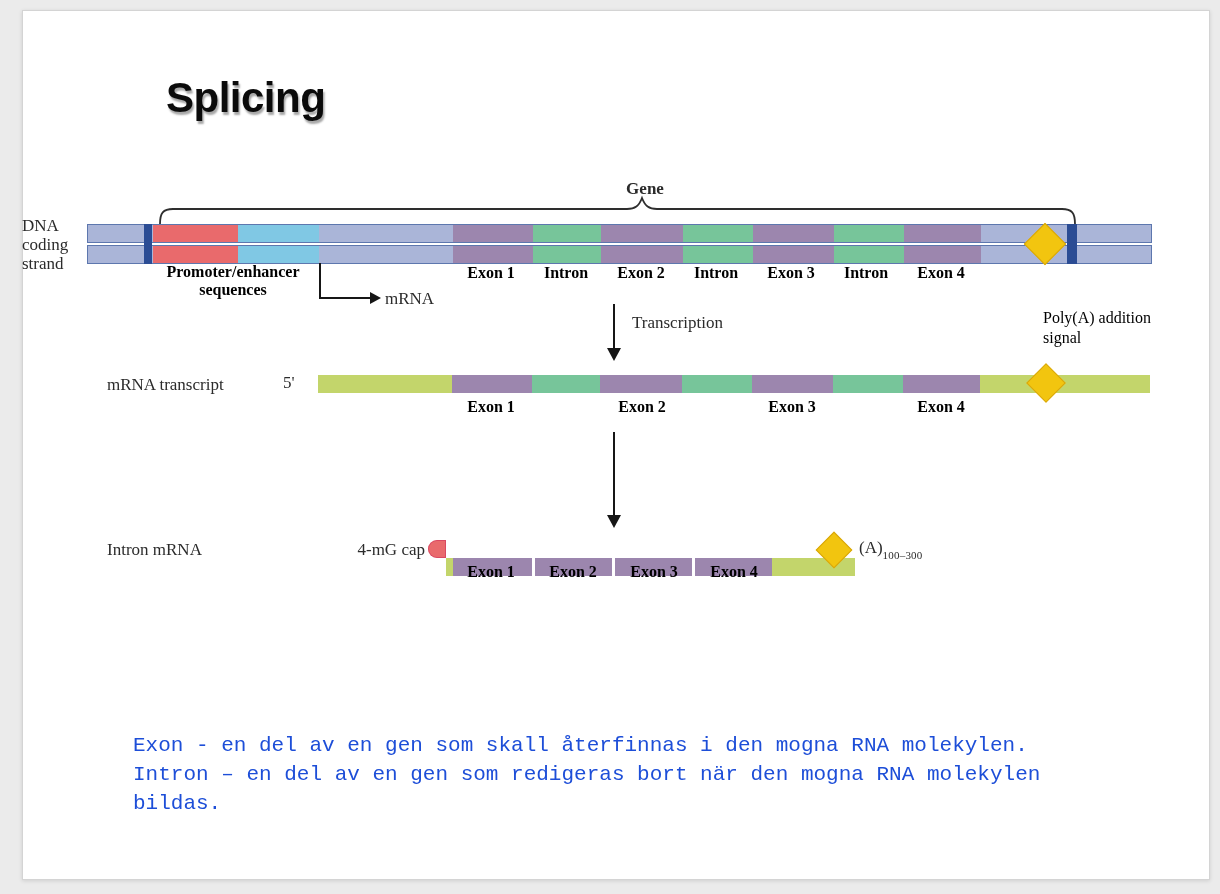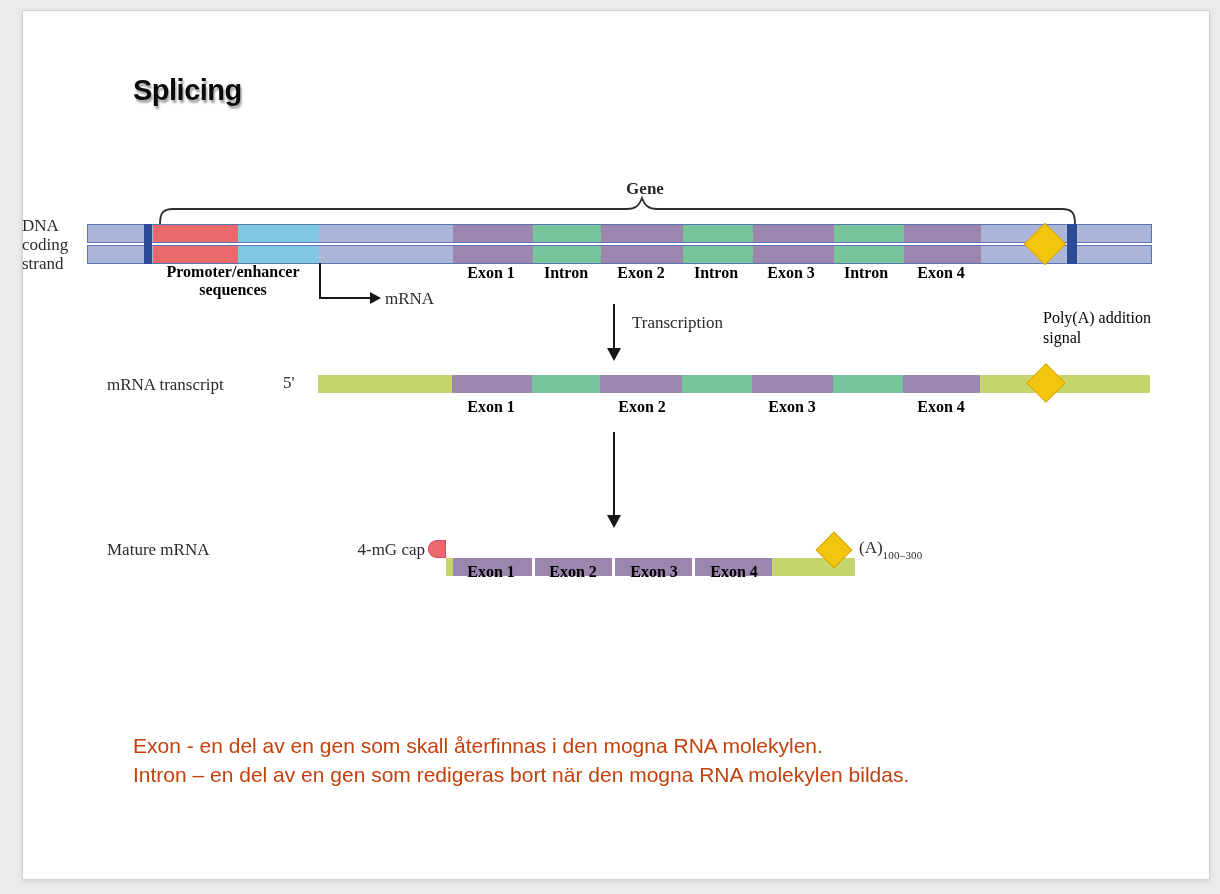--- a/index.html
+++ b/index.html
@@ -1,42 +1,42 @@
 <!DOCTYPE html>
 <html style="--c-periwinkle: #aab5d8; --c-navy: #2b4c94; --c-red: #e96a6c; --c-skyblue: #80c8e4; --c-exon: #9c86ae; --c-intron: #77c59a; --c-utr: #c3d56b; --c-gold: #f2c50f;"><head>
 <meta charset="utf-8">
 <style>
   html,body{margin:0;padding:0;background:#ebebeb;width:1220px;height:894px;overflow:hidden;}
   #canvas{position:relative;width:1220px;height:894px;background:#ebebeb;
           font-family:"Liberation Serif","DejaVu Serif",serif;color:#262626;}
   #slide{position:absolute;left:22px;top:10px;width:1186px;height:868px;background:#ffffff;
          border:1px solid #d4d4d4;box-shadow:0 1px 4px rgba(0,0,0,.12);}
   .abs{position:absolute;}
-  .title{font-family:"Liberation Sans","DejaVu Sans",sans-serif;font-weight:700;font-size:29px;
-         color:#0b0b0b;text-shadow:1.5px 2.5px 2px rgba(0,0,0,.35);letter-spacing:-.5px;}
+  .title{font-family:"Liberation Sans","DejaVu Sans",sans-serif;font-weight:700;font-size:42px;
+         color:#0b0b0b;text-shadow:1.5px 2.5px 2px rgba(0,0,0,.35);letter-spacing:-.5px;margin-left:33px;}
   .figtext{font-size:16px;line-height:18px;color:#000000;}
   .figtext17{font-size:17px;color:#2b2b2b;}
   .center{text-align:center;font-weight:bold;}
   .right{text-align:right;}
   .ml{white-space:pre-line;}
   .copyright{font-family:"Liberation Sans","DejaVu Sans",sans-serif;font-weight:700;font-size:17px;color:#101010;}
   .bar{position:relative;overflow:hidden;}
   .dnabar{position:absolute;left:0;width:1063px;height:17px;border:1px solid #5d77ae;background:#fff;overflow:hidden;}
   .seg{position:absolute;top:0;bottom:0;}
   .navy-ovl{position:absolute;background:var(--c-navy);}
   .diamond{position:absolute;background:var(--c-gold);border:1px solid #d8a60b;transform:rotate(45deg);}
   .vline{position:absolute;width:2px;background:#161616;}
   .hline{position:absolute;height:2px;background:#161616;}
   .arr-down{position:absolute;width:0;height:0;border-left:7px solid transparent;
             border-right:7px solid transparent;border-top:13px solid #161616;}
   .arr-right{position:absolute;width:0;height:0;border-top:6px solid transparent;
              border-bottom:6px solid transparent;border-left:11px solid #161616;}
   .cap7mg{position:absolute;width:18px;height:18px;background:var(--c-red);
           border-radius:50% 0 0 50%;box-shadow:inset 0 0 0 1px rgba(205,45,90,.55);}
-  .defs{font-family:Liberation Sans, sans-serif;font-size:21px;line-height:29px;color:#c2410c;}
+  .defs{font-family:Liberation Mono, monospace;font-size:21px;line-height:29px;color:#1d4ed8;}
   sub.pa{font-size:11px;position:relative;top:2px;letter-spacing:.2px;}
   svg{display:block;}
 </style>
 </head>
 <body>
 
 <div id="canvas">
  <div id="slide"></div>
 
  <div class="abs title" style="left:133px;top:74px;">Splicing</div>
@@ -123,21 +123,21 @@
  <div class="diamond" style="left:1032px;top:369px;width:26px;height:26px;"></div>
 
  <div class="abs figtext center" style="left:456px;top:398px;width:70px;">Exon 1</div>
  <div class="abs figtext center" style="left:607px;top:398px;width:70px;">Exon 2</div>
  <div class="abs figtext center" style="left:757px;top:398px;width:70px;">Exon 3</div>
  <div class="abs figtext center" style="left:906px;top:398px;width:70px;">Exon 4</div>
 
  <div class="vline" style="left:613px;top:432px;height:84px;"></div>
  <div class="arr-down" style="left:607px;top:515px;"></div>
 
- <div class="abs figtext17" style="left:107px;top:540px;">Mature mRNA</div>
+ <div class="abs figtext17" style="left:107px;top:540px;">Intron mRNA</div>
  <div class="abs figtext17 right" style="left:333px;top:540px;width:92px;">4-mG cap</div>
  <div class="cap7mg" style="left:428px;top:540px;"></div>
  <div class="abs bar" style="left:428px;top:540px;width:427px;height:18px;">
       <div class="seg" style="left: 18px; width: 7px; background: rgb(195, 213, 107);"></div>
       <div class="seg" style="left: 25px; width: 79px; background: rgb(156, 134, 174);"></div>
       <div class="seg" style="left: 107px; width: 77px; background: rgb(156, 134, 174);"></div>
       <div class="seg" style="left: 187px; width: 77px; background: rgb(156, 134, 174);"></div>
       <div class="seg" style="left: 267px; width: 77px; background: rgb(156, 134, 174);"></div>
       <div class="seg" style="left: 344px; width: 83px; background: rgb(195, 213, 107);"></div>
     </div>

